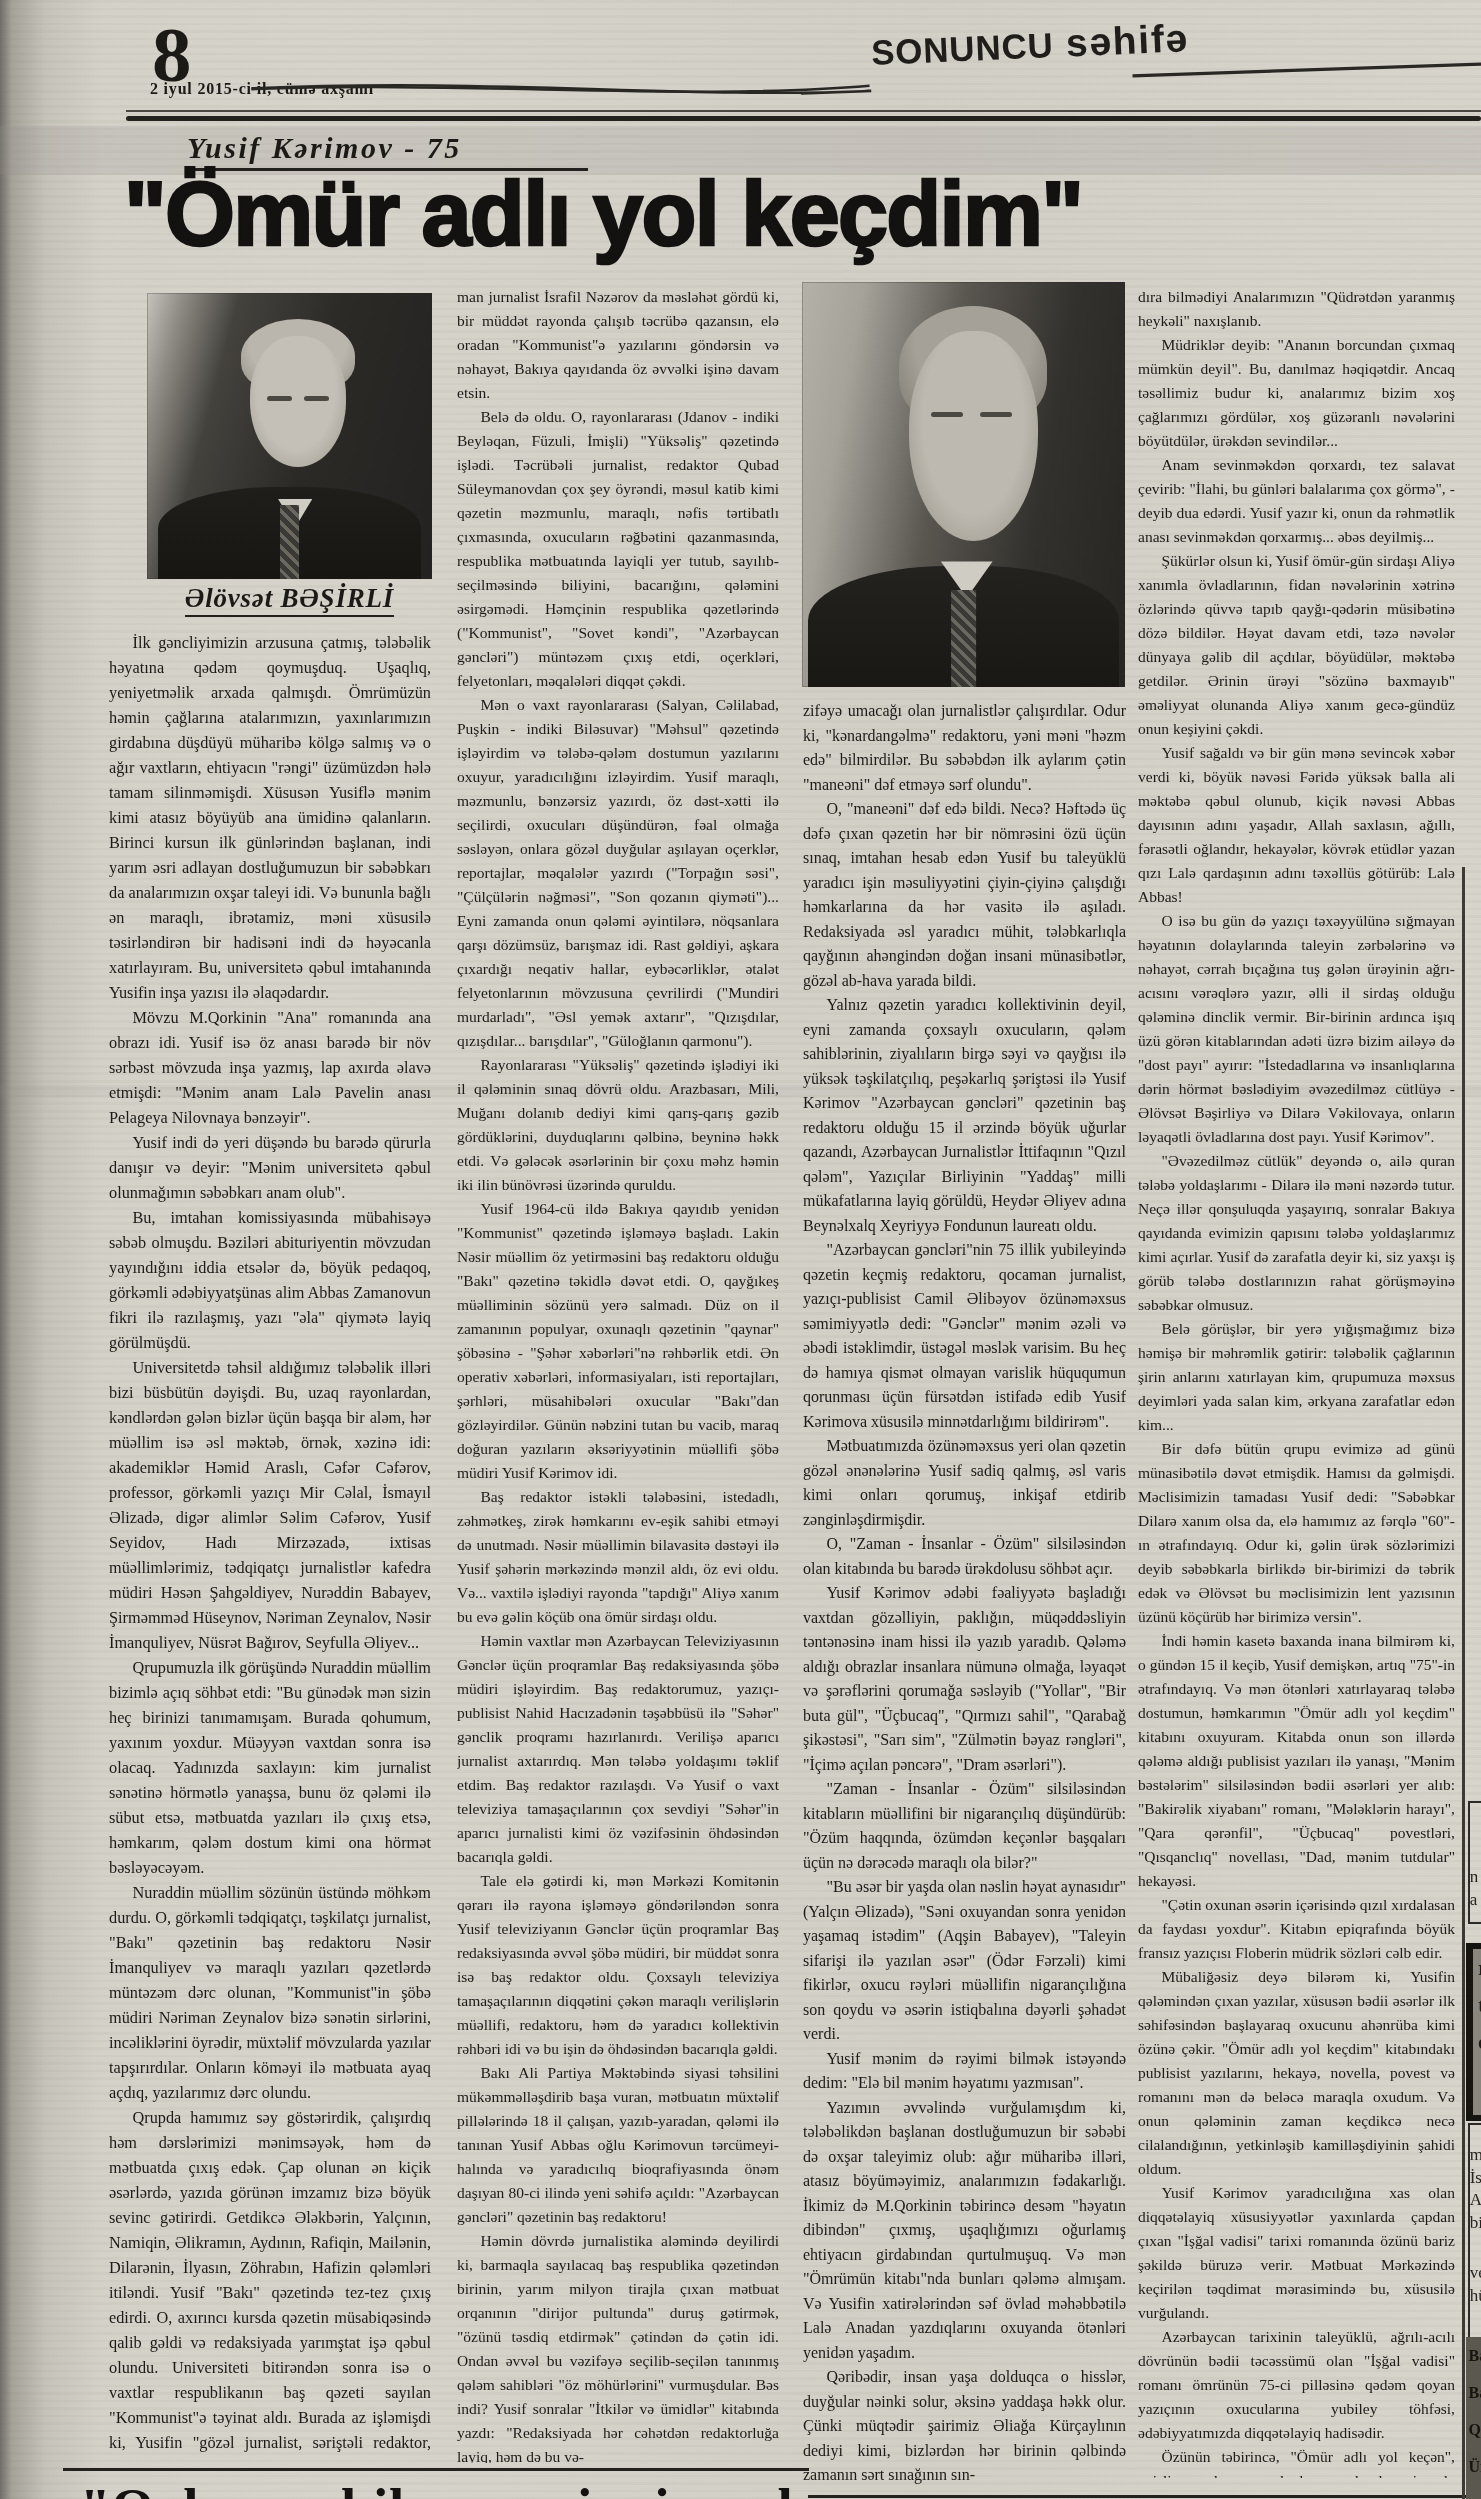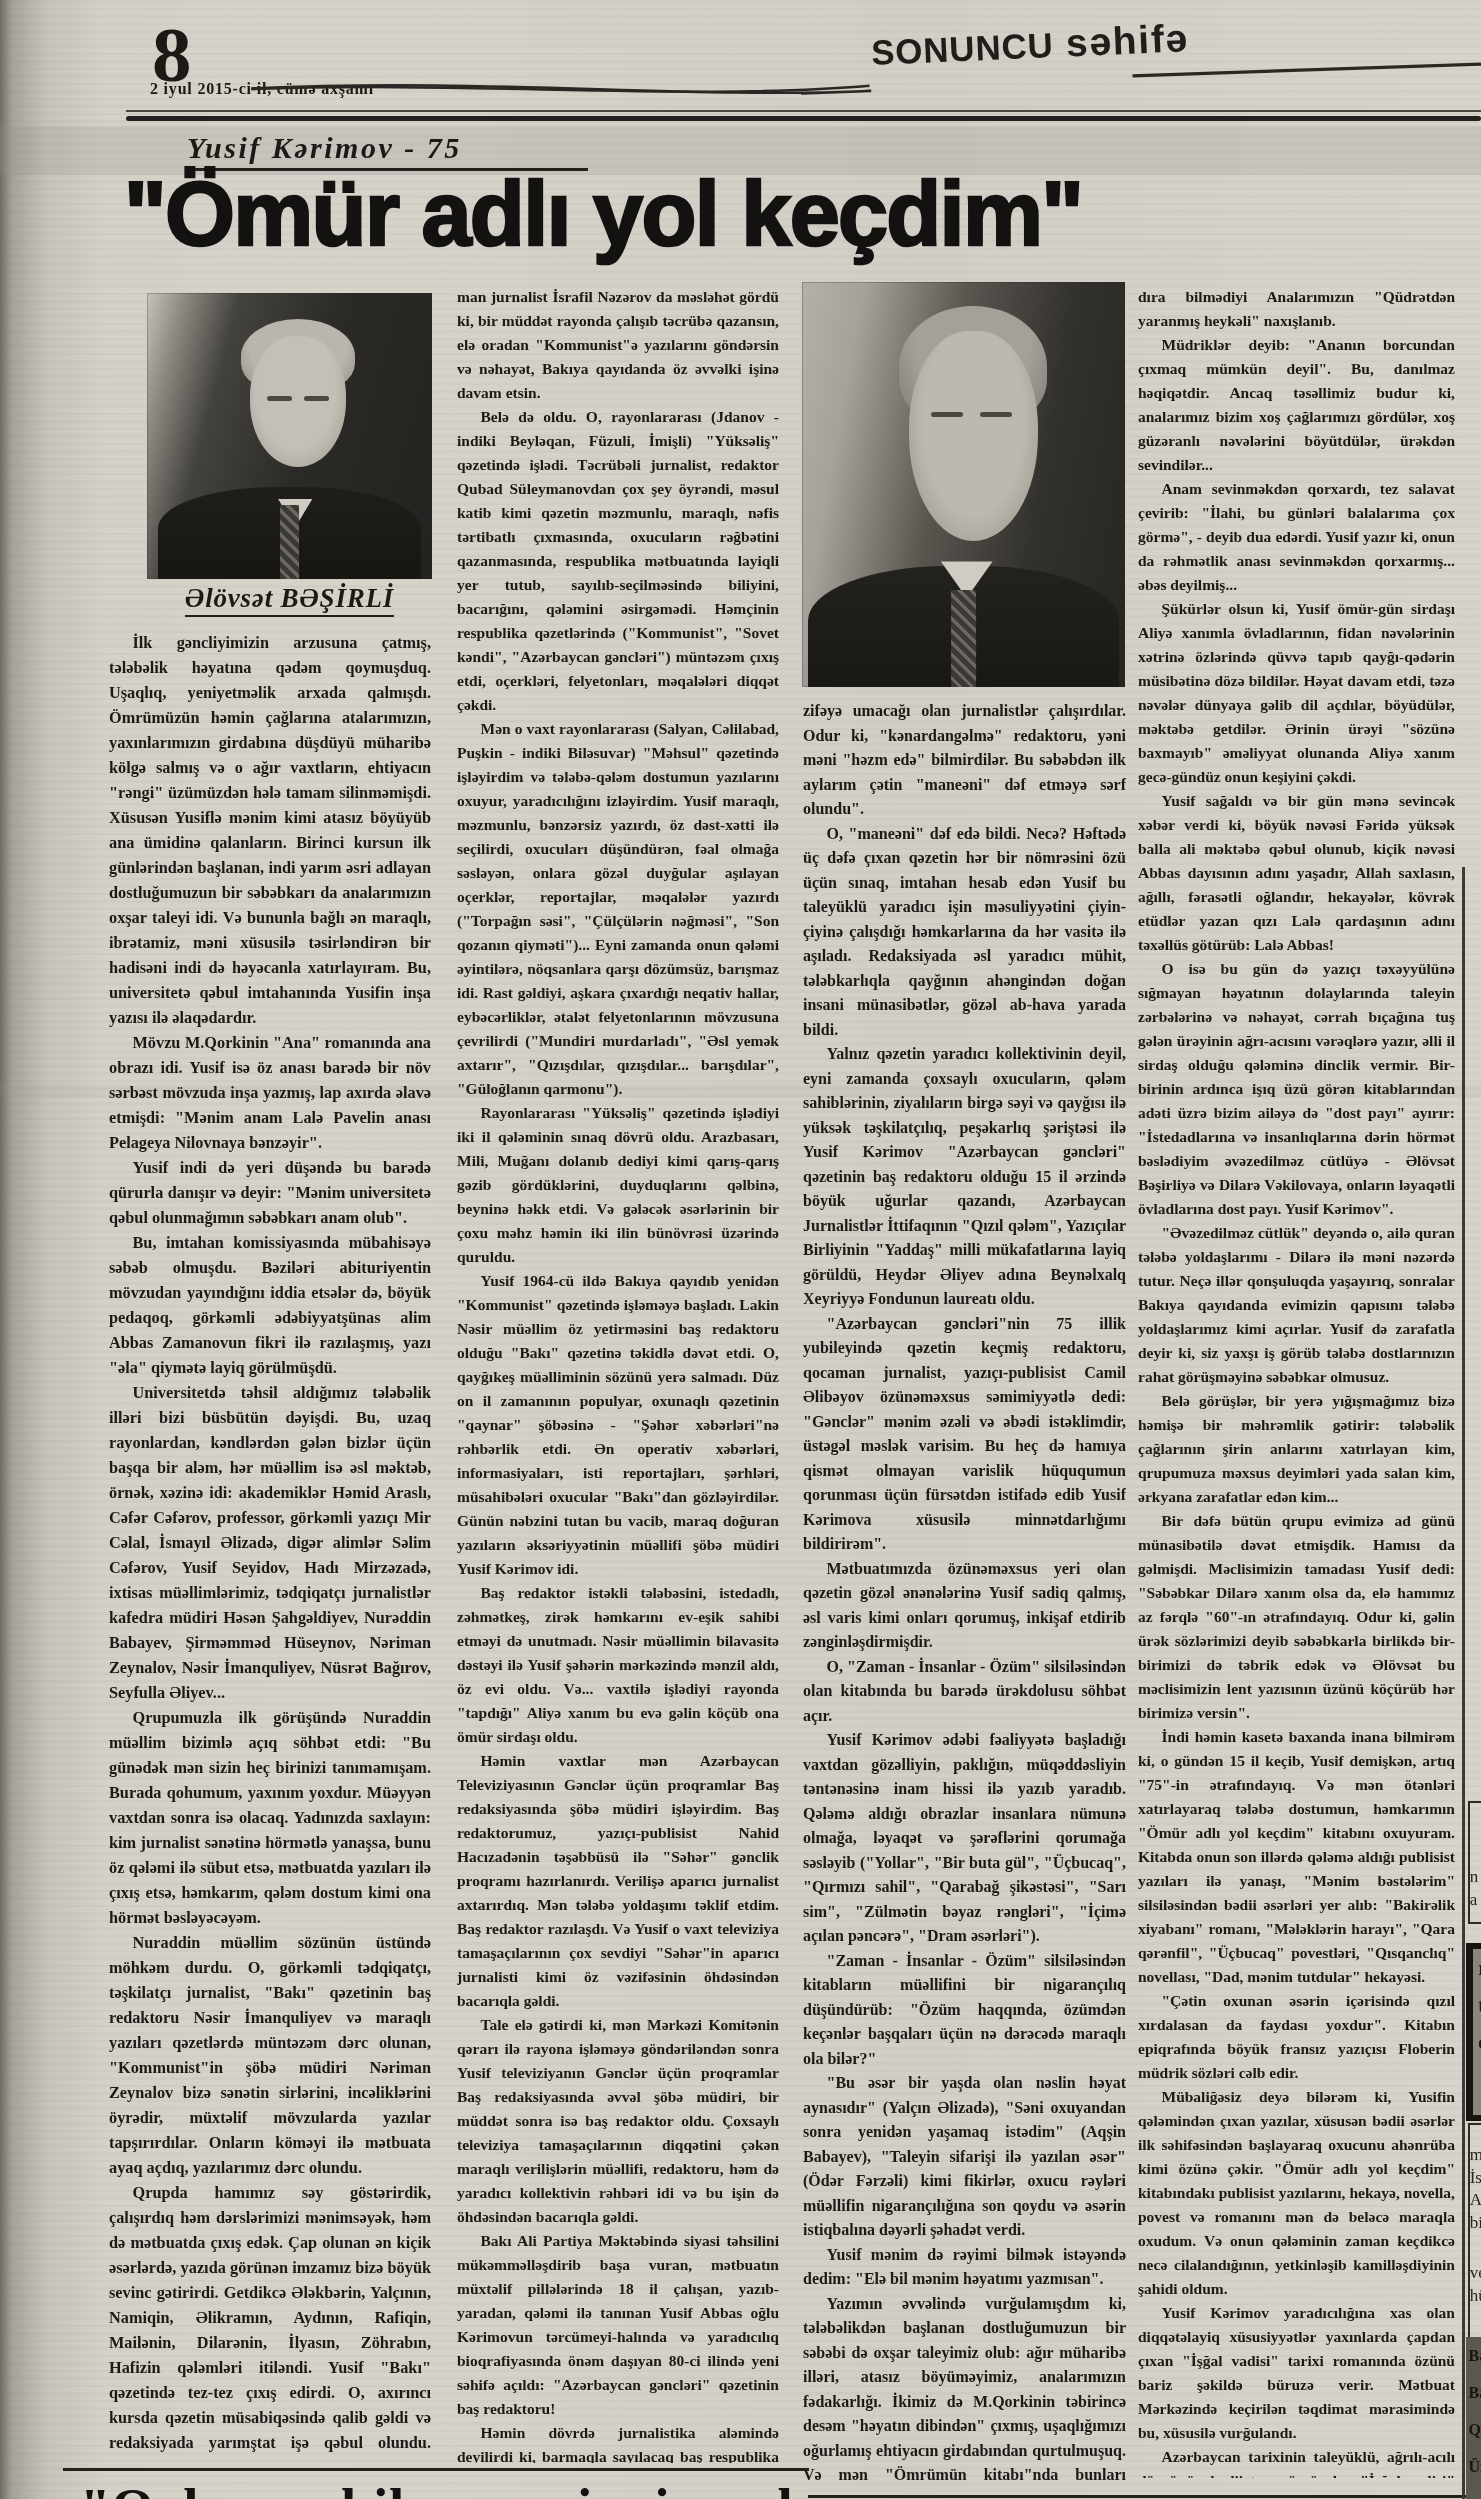--- a/index.html
+++ b/index.html
@@ -50,21 +50,21 @@
   .photo-left .ph-sh{left:4%;width:92%;height:32%;background:linear-gradient(180deg,#1f1e1b,#171613);}
   .photo-right .ph-sh{left:2%;width:96%;height:30%;background:linear-gradient(180deg,#23221f,#191815);}
   .ph-collar{position:absolute;background:#cfccc4;}
   .ph-tie{position:absolute;background:repeating-linear-gradient(45deg,#3b3935 0 5px,#6b6860 5px 8.4px);}
   .caption{
     position:absolute;left:147px;top:583px;width:285px;text-align:center;
     font-size:27px;font-weight:bold;font-style:italic;letter-spacing:0.8px;
   }
   .caption span{border-bottom:2.5px solid #23211d;padding-bottom:1.7px;}
   
-  .col{position:absolute;overflow:hidden;text-align:justify;font-weight:bold;}
+  .col{position:absolute;overflow:hidden;text-align:justify;}
   .col .para{margin:0;text-indent:23.5px;}
   .first-flush .para:first-child{text-indent:0;}
   .col1{left:109px;top:630px;width:322px;height:1831px;font-size:16.3px;line-height:25px;}
   .col2{left:457px;top:285px;width:322px;height:2178px;font-size:15.5px;line-height:24px;}
   .col3{left:803px;top:699px;width:323px;height:1789px;font-size:16px;line-height:24.5px;}
   .col4{left:1138px;top:285px;width:317px;height:2193px;font-size:15.5px;line-height:24px;}
   
   .rule-bottom-left{position:absolute;left:63px;top:2468px;width:746px;height:3.4px;background:#23211d;}
   .rule-bottom-right{position:absolute;left:808px;top:2495px;width:673px;height:3.4px;background:#23211d;}
   .bottom-headline{

